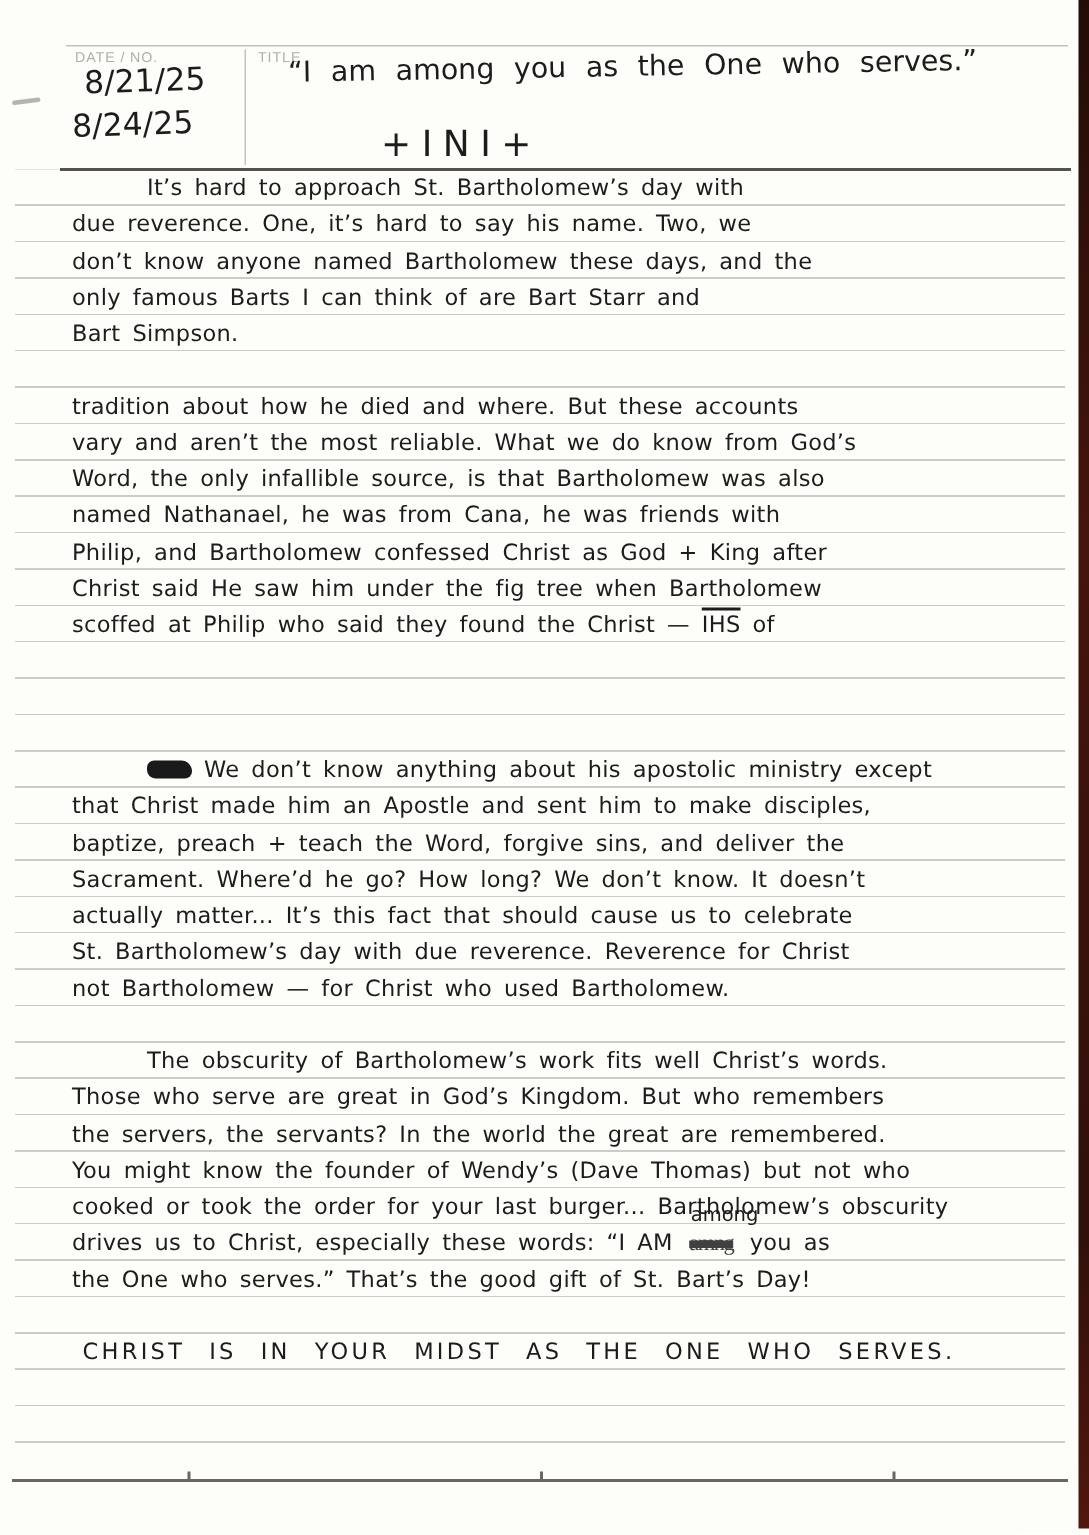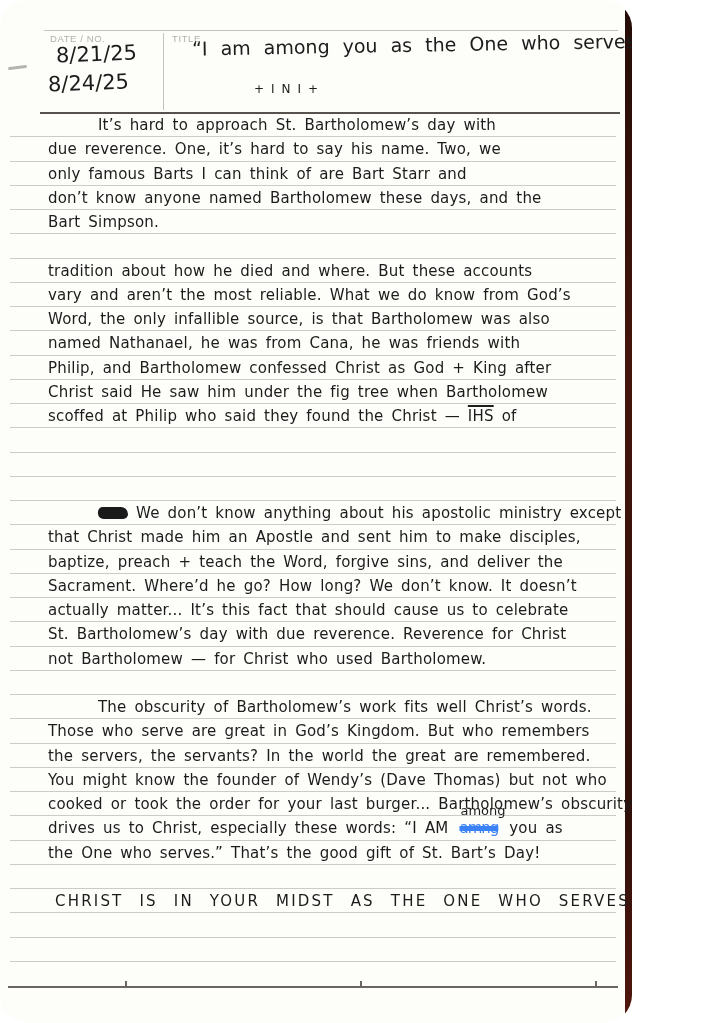--- a/index.html
+++ b/index.html
@@ -1,24 +1,23 @@
 <!DOCTYPE html>
 <html><head>
 <meta charset="utf-8">
 <style>
   html, body { margin: 0; padding: 0; background: #ffffff; }
   .sheet {
     position: relative;
-    width: 632px;
+    width: 726px;
     height: 1023px;
     background: #fdfdfa;
     overflow: hidden;
     font-family: "DejaVu Sans", sans-serif;
     color: #1c1c1c;
-    border-radius: 28px;
   }
 
   
   .rules {
     position: absolute;
     left: 10px; right: 16px;
     top: 113px; height: 849px;
     background: repeating-linear-gradient(
       to bottom,
       transparent 0px, transparent 23.25px,
@@ -68,42 +67,42 @@
     position: absolute; left: 48px; top: 71px; font-size: 21px;
     transform: rotate(-2deg); white-space: nowrap;
   }
   .note-title {
     position: absolute; left: 192px; top: 33px; width: 525px;
     font-size: 19px; word-spacing: 7px; white-space: nowrap;
     transform: rotate(-1deg);
   }
   .dedication {
     position: absolute; left: 254px; top: 82px;
-    font-size: 12px; letter-spacing: 7px; white-space: nowrap;
+    font-size: 24px; letter-spacing: 7px; white-space: nowrap;
   }
 
   
   .para { position: absolute; left: 48px; width: 662px; }
   .hand-line {
     height: 24.25px; line-height: 24.25px;
     font-size: 15px; word-spacing: 3px; letter-spacing: .2px;
     white-space: nowrap;
   }
   .hand-line.indent { padding-left: 50px; }
 
   .seg-overline { text-decoration: overline; text-decoration-thickness: 1.5px; text-align: center; }
   .seg-blot {
     display: inline-block; width: 30px; height: 12px;
     background: #1a1a1a; border-radius: 6px 9px 6px 7px;
     margin-right: 8px; vertical-align: -1px;
   }
   .seg-correction { position: relative; display: inline-block; margin: 0 3px; }
   .seg-struck {
     text-decoration: line-through; text-decoration-thickness: 5px;
-    letter-spacing: -1px; color: #3b82f6;
+    letter-spacing: -1px; color: #404040; font-family: Liberation Serif, serif;
   }
   .seg-above {
     position: absolute; left: 1px; top: -10px;
     font-size: 13px; line-height: 10px; letter-spacing: 0;
     white-space: nowrap;
   }
 
   .closing {
     position: absolute; left: 55px; top: 889px; width: 660px;
     height: 24.25px; line-height: 24.25px;
@@ -131,22 +130,22 @@
   <div class="field-label title-label">TITLE</div>
 
   <div class="hand date-1">8/21/25</div>
   <div class="hand date-2">8/24/25</div>
   <div class="hand note-title">“I am among you as the One who serves.”</div>
   <div class="hand dedication">+INI+</div>
 
   <div class="para" style="top:113px">
       <div class="hand hand-line indent">It’s hard to approach St. Bartholomew’s day with</div>
       <div class="hand hand-line">due reverence. One, it’s hard to say his name. Two, we</div>
+      <div class="hand hand-line">don’t know anyone named Bartholomew these days, and the</div>
       <div class="hand hand-line">only famous Barts I can think of are Bart Starr and</div>
-      <div class="hand hand-line">don’t know anyone named Bartholomew these days, and the</div>
       <div class="hand hand-line">Bart Simpson.</div>
     </div>
   <div class="para" style="top:258.5px">
       <div class="hand hand-line">tradition about how he died and where. But these accounts</div>
       <div class="hand hand-line">vary and aren’t the most reliable. What we do know from God’s</div>
       <div class="hand hand-line">Word, the only infallible source, is that Bartholomew was also</div>
       <div class="hand hand-line">named Nathanael, he was from Cana, he was friends with</div>
       <div class="hand hand-line">Philip, and Bartholomew confessed Christ as God + King after</div>
       <div class="hand hand-line">Christ said He saw him under the fig tree when Bartholomew</div>
       <div class="hand hand-line"><span>scoffed at Philip who said they found the Christ — </span><span class="seg-overline">IHS</span><span> of</span></div>

